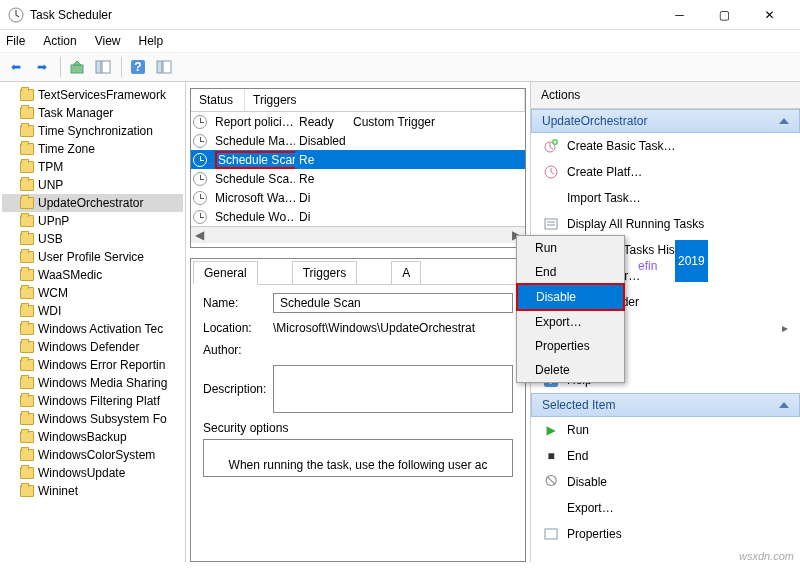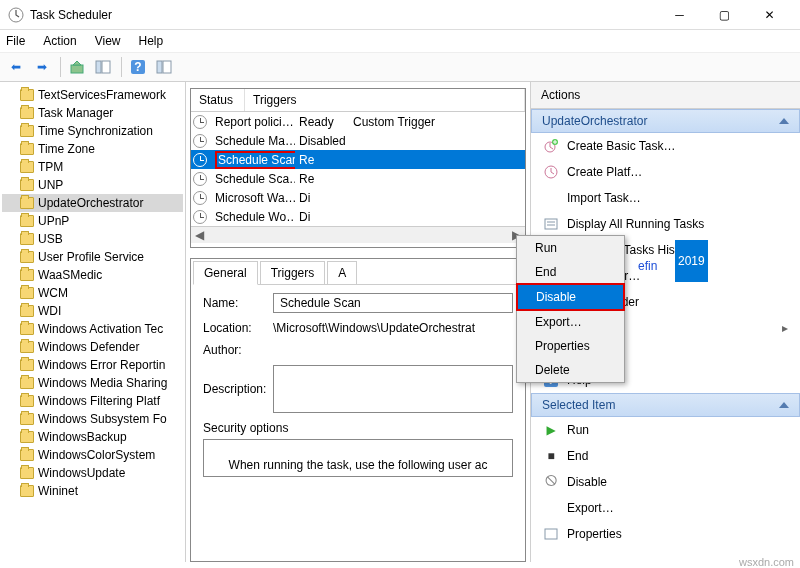--- a/index.html
+++ b/index.html
@@ -30,43 +30,43 @@
 .clock-icon { width: 14px; height: 14px; border: 1px solid #999; border-radius: 50%; margin: 0 4px 0 2px; position: relative; flex-shrink: 0; background: #fff; }
 .clock-icon::before { content: ""; position: absolute; width: 4px; height: 1px; background: #555; top: 6px; left: 6px; }
 .clock-icon::after { content: ""; position: absolute; width: 1px; height: 4px; background: #555; top: 2px; left: 6px; }
 .task-row.sel .clock-icon { border-color: #fff; background: #0078d7; }
 .task-row.sel .clock-icon::before, .task-row.sel .clock-icon::after { background: #fff; }
 .redbox-name { border: 2px solid #d00; display: inline-block; padding: 0 1px; }
 .scrollbar-h { height: 17px; background: #f0f0f0; border-top: 1px solid #ccc; display: flex; align-items: center; }
 .scrollbar-h .thumb { flex: 1; } 
 .scrollbar-h .arrow { width: 17px; text-align: center; color: #666; }
 .details { border: 1px solid #888; margin-top: 10px; flex: 1; background: #fff; padding: 2px; overflow: hidden; }
-.tabs { display: flex; border-bottom: 1px solid #ccc; }
+.tabs { display: flex; border-bottom: 1px solid #ccc; gap: 32px; }
 .tab { padding: 4px 10px; border: 1px solid #ccc; border-bottom: none; margin-right: 2px; background: #fff; }
 .tab.active { border-bottom: 1px solid #fff; margin-bottom: -1px; }
 .form-row { display: flex; margin: 8px 10px; align-items: center; }
 .form-row .lbl { width: 70px; }
 .form-row .field { border: 1px solid #888; padding: 2px 6px; height: 20px; flex: 1; background: #fff; overflow: hidden; white-space: nowrap; }
 .form-row.desc .field { height: 48px; }
 .sec-title { margin: 8px 10px 4px; }
 .sec-box { margin: 0 10px; border: 1px solid #888; padding: 18px 8px; height: 30px; overflow: hidden; white-space: nowrap; text-align: center; }
 .actions { width: 270px; border-left: 1px solid #d0d0d0; background: #fff; }
 .actions-title { background: #f4f4f4; padding: 6px 10px; font-weight: normal; border-bottom: 1px solid #d0d0d0; }
 .actions-group { background: linear-gradient(#d9e7f8, #c6dbf5); color: #1e4d8b; padding: 4px 10px; display: flex; justify-content: space-between; align-items: center; border: 1px solid #a5c0e6; }
 .action-item { display: flex; align-items: center; padding: 5px 12px; gap: 8px; }
 .action-item .ico { width: 16px; height: 16px; display: flex; align-items: center; justify-content: center; font-size: 13px; }
 .chev-up { width: 0; height: 0; border-left: 5px solid transparent; border-right: 5px solid transparent; border-bottom: 6px solid #547bb0; }
 .chev-right { color: #666; }
 .ctx-menu { position: absolute; left: 330px; top: 153px; width: 109px; background: #f0f0f0; border: 1px solid #a0a0a0; box-shadow: 2px 2px 5px rgba(0,0,0,0.3); z-index: 100; }
 .ctx-item { padding: 5px 18px; }
 .ctx-item.hl { background: #0078d7; color: #fff; }
 .redbox-ctx { outline: 2px solid #d00; margin: 1px; }
-.watermark { position: absolute; right: 6px; bottom: 0; color: #aaa; font-size: 11px; }
+.watermark { position: absolute; right: 6px; bottom: 6px; color: #aaa; font-size: 11px; font-style: italic; }
 .trig-2019 { position: absolute; left: 489px; top: 158px; background: #0078d7; color: #fff; padding: 14px 3px; font-size: 12px; }
-.trig-efin { position: absolute; left: 452px; top: 177px; color: #1d4ed8; font-size: 12px; }
+.trig-efin { position: absolute; left: 452px; top: 177px; color: #8b5cf6; font-size: 12px; }
 </style>
 </head>
 <body>
 
 <div class="titlebar">
   <svg class="title-icon" viewBox="0 0 16 16">
       <circle cx="8" cy="8" r="7" fill="#fff" stroke="#888"></circle>
       <path d="M8 3 L8 8 L11 10" stroke="#555" fill="none" stroke-width="1.2"></path>
     </svg>
   <span class="title">Task Scheduler</span>

